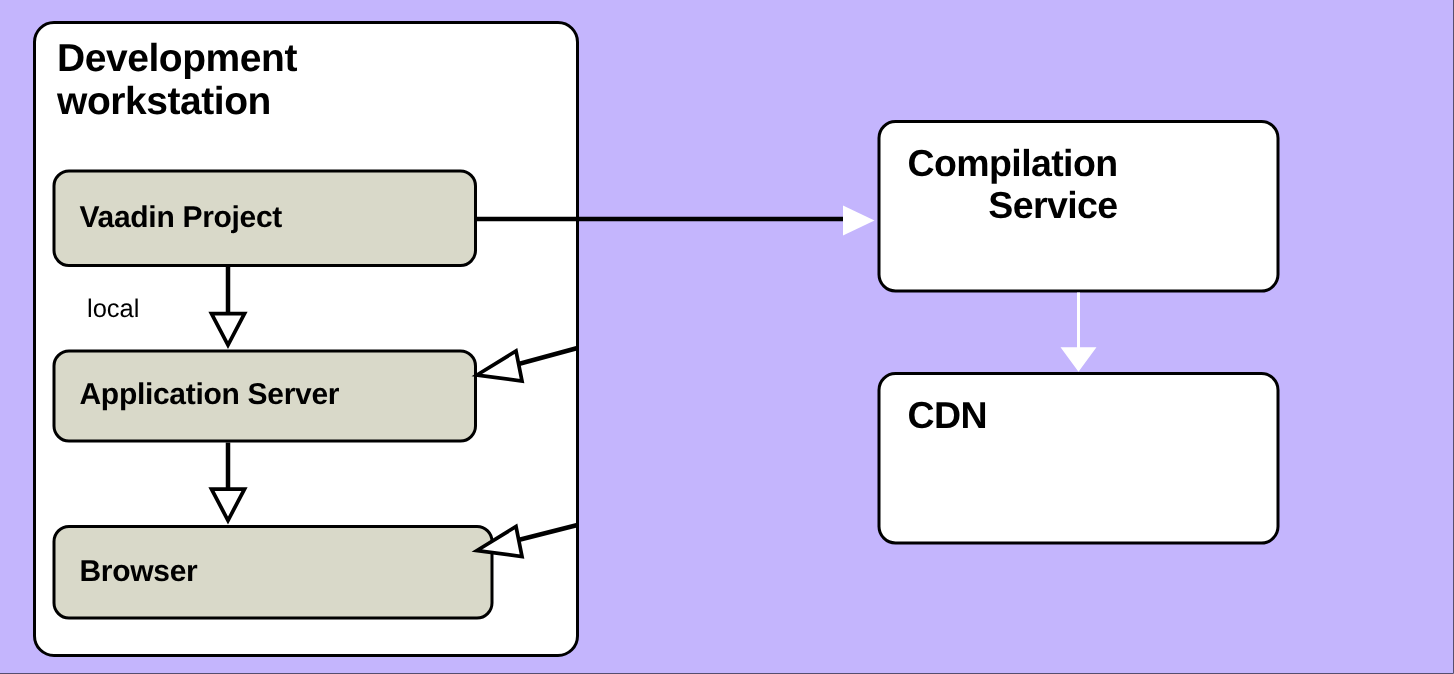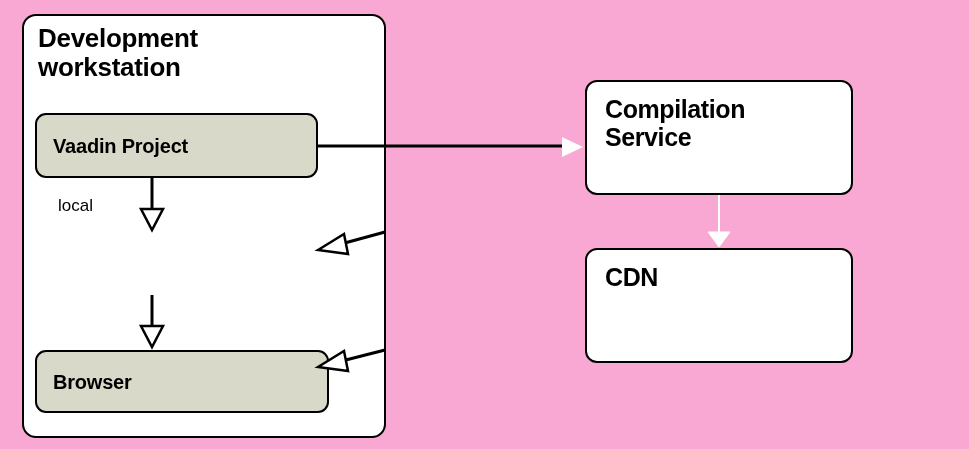--- a/index.html
+++ b/index.html
@@ -4,21 +4,21 @@
 <style>
   html, body {
     margin: 0;
     padding: 0;
     background: #000000;
   }
   #canvas {
     position: relative;
     width: 969px;
     height: 449px;
-    background: #f9a8d4;
+    background: #c4b5fd;
     overflow: hidden;
     font-family: "Liberation Sans", sans-serif;
   }
 
   
   .panel {
     position: absolute;
     background: #ffffff;
     border: 2px solid #000000;
     border-radius: 14px;
@@ -98,28 +98,31 @@
   <div class="panel" style="left:22px; top:14px; width:364px; height:424px;">
   </div>
 
   <div class="panel-title" style="left:38px; top:24px; width:300px; font-size:26px;">Development
 workstation</div>
 
   <div class="gbox" style="left:35px; top:113px; width:283px; height:65px;">
     <span class="gbox-label">Vaadin Project</span>
   </div>
 
+  <div class="gbox" style="left:35px; top:233px; width:283px; height:62px;">
+    <span class="gbox-label">Application Server</span>
+  </div>
 
   <div class="gbox" style="left:35px; top:350px; width:294px; height:63px;">
     <span class="gbox-label">Browser</span>
   </div>
 
   <div class="edge-label" style="left:58px; top:196px;">local</div>
 
-  <div class="wbox" style="left:585px; top:80px; width:268px; height:115px;">
+  <div class="wbox" style="left:585px; top:80px; width:268px; height:115px;text-align:right;">
     <span class="wbox-label">Compilation
 Service</span>
   </div>
 
   <div class="wbox" style="left:585px; top:248px; width:268px; height:115px;">
     <span class="wbox-label">CDN</span>
   </div>
 
   <svg class="overlay" viewBox="0 0 969 449">
 

